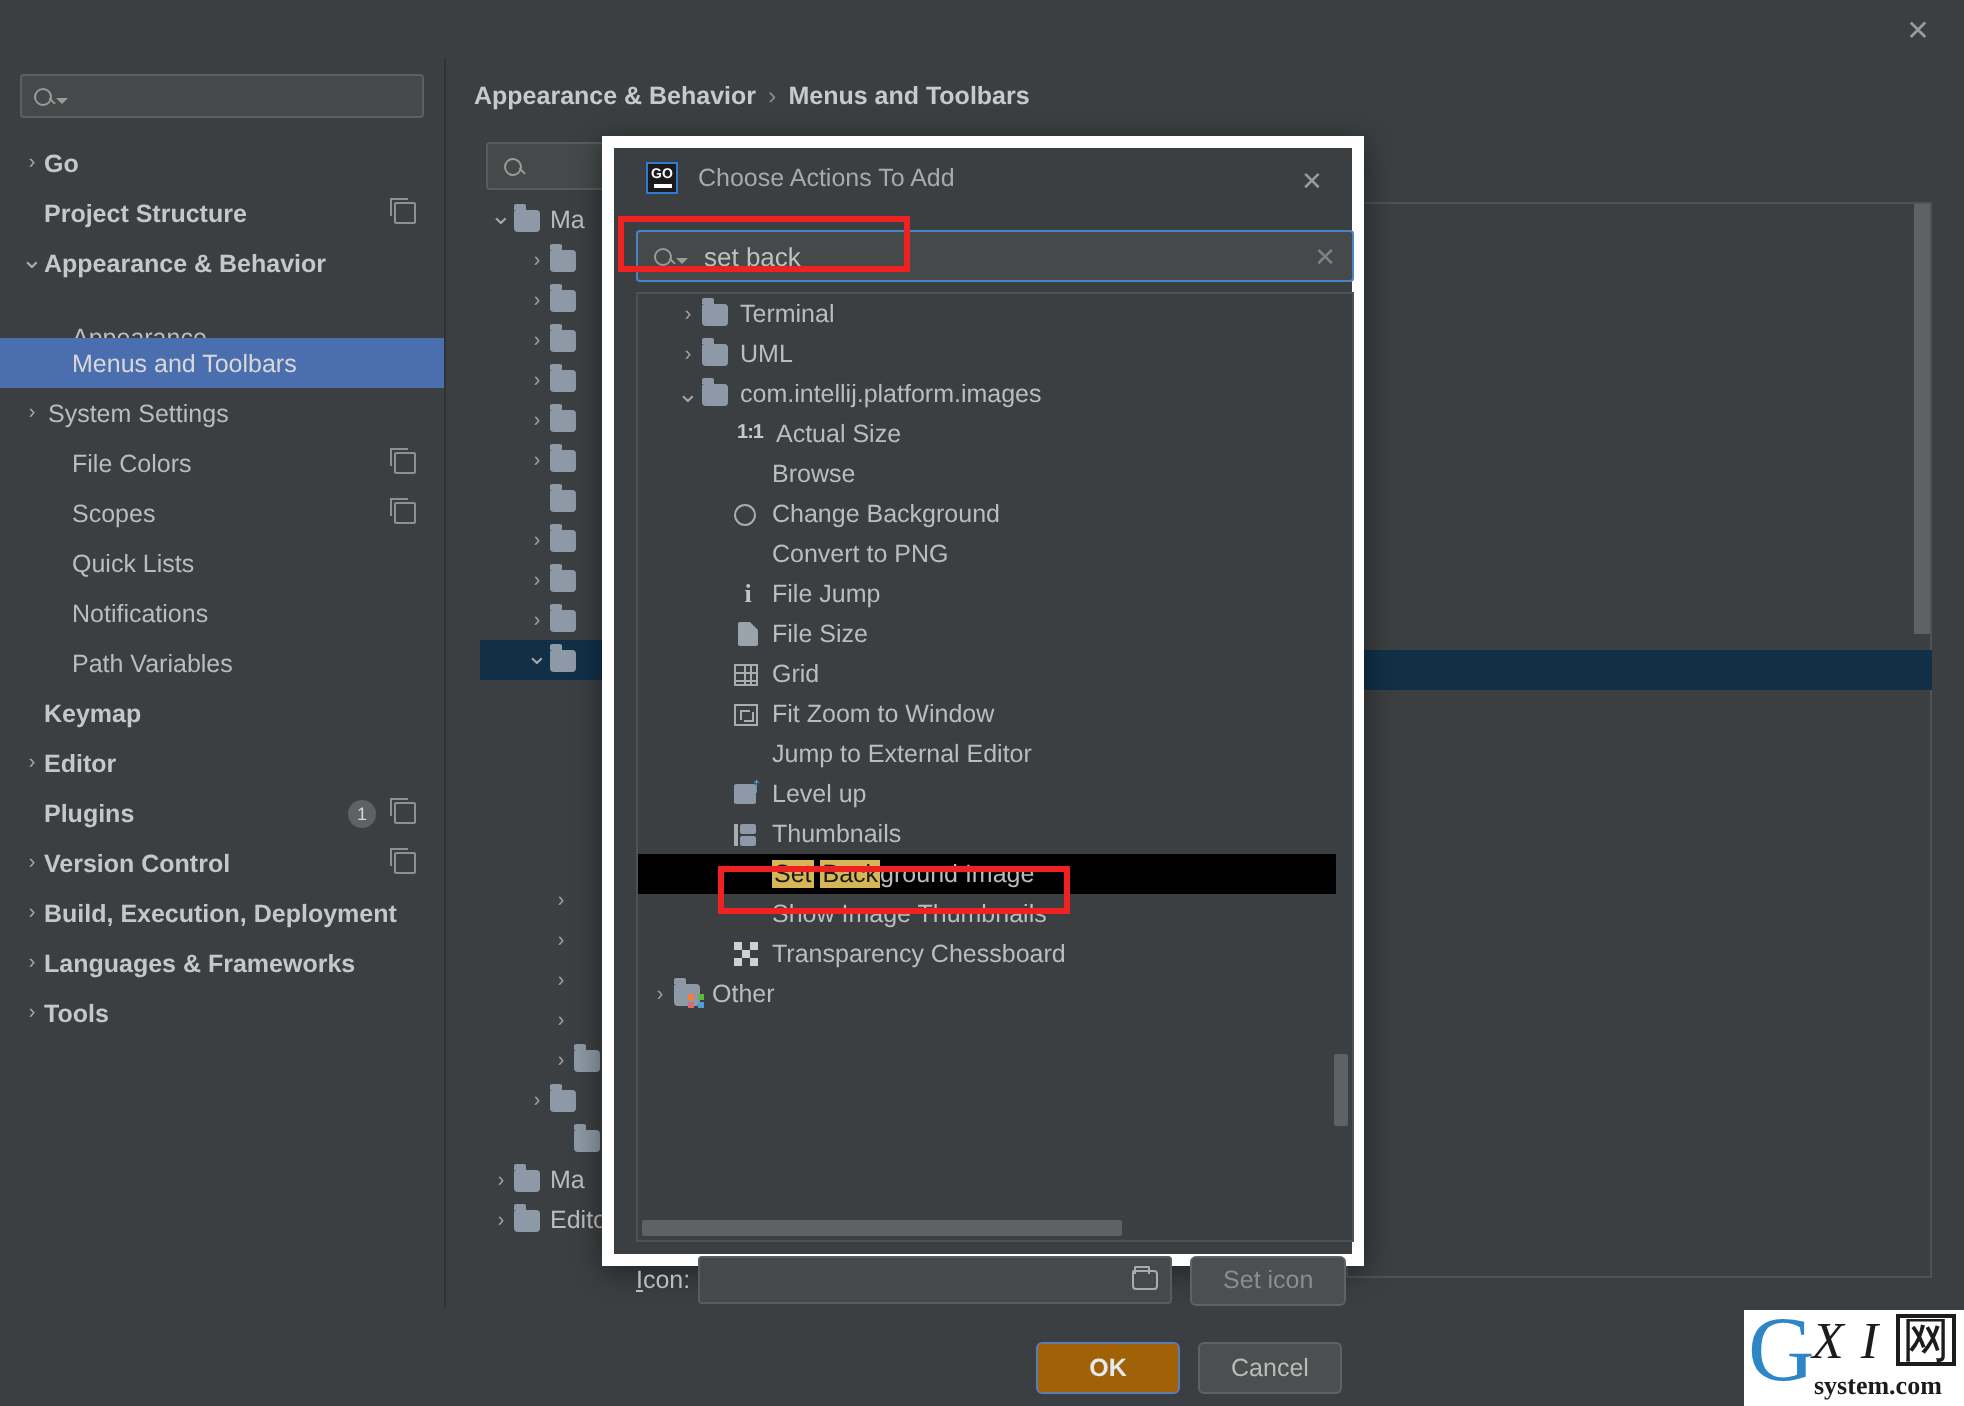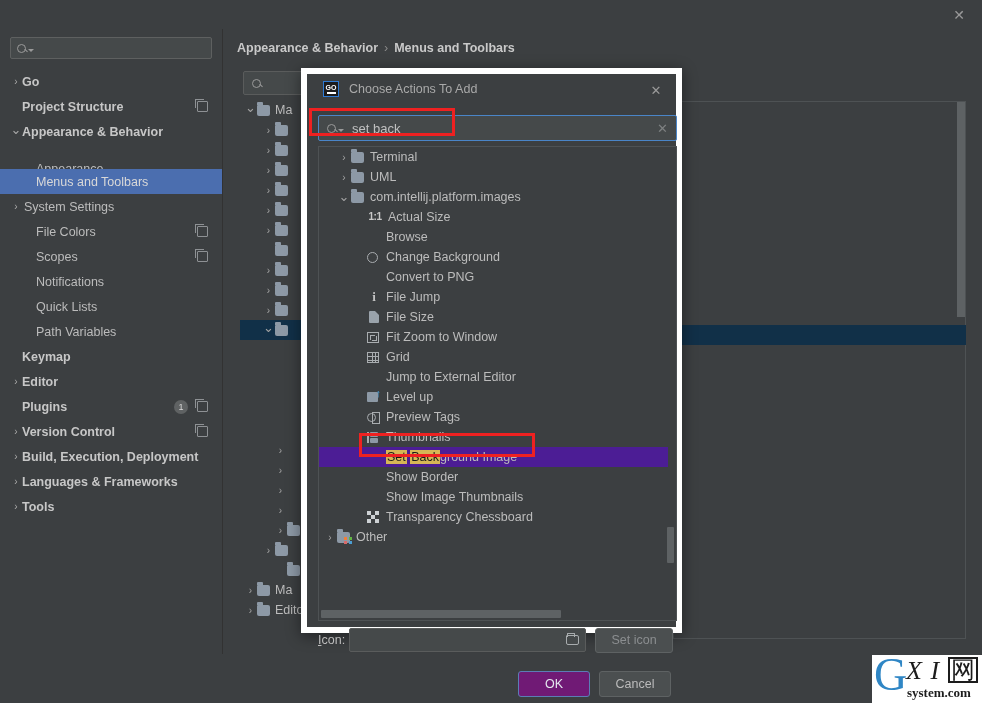--- a/index.html
+++ b/index.html
@@ -117,21 +117,21 @@
   .bg-right-sel { position: absolute; left: 674px; top: 325px; width: 292px; height: 20px; background: #113048; }
   .bg-right-scroll { position: absolute; left: 957px; top: 102px; width: 8px; height: 215px; background: #5e6264; }
 
   
   .bottom-bar { position: absolute; left: 0; top: 654px; width: 982px; height: 49px; background: #3c3f41; }
   .bottom-sep { position: absolute; left: 0; top: 654px; width: 982px; height: 1px; background: #323232; }
   .btn {
     height: 26px; border-radius: 3px; font-size: 12.5px;
     display: inline-flex; align-items: center; justify-content: center;
   }
-  .btn-primary { background: #701a75; border: 1px solid #5b7db5; color: #e4e8ef; font-weight: normal; }
+  .btn-primary { background: #a16207; border: 1px solid #5b7db5; color: #e4e8ef; font-weight: bold; }
   .btn-default { background: #4b4f50; border: 1px solid #5e6263; color: #bbbbbb; }
 
   
   .watermark {
     position: absolute; right: 0px; bottom: 0px; width: 110px; height: 48px;
     background: #ffffff; overflow: hidden;
   }
   .wm-g {
     position: absolute; left: 2px; top: -4px; font-family: "Liberation Serif", serif;
     font-size: 46px; color: #2f86c5; font-weight: normal; line-height: 48px;
@@ -171,21 +171,21 @@
   .dlg-search .clear { margin-left: auto; color: #7e8182; font-size: 13px; }
 
   .dlg-listbox {
     position: absolute; left: 11px; top: 72px; width: 359px; height: 475px;
     background: #3c3f41; border: 1px solid #4e5254; overflow: hidden;
   }
   .tree { position: absolute; left: 0; top: 0; width: 349px; }
   .t-row {
     height: 20px; display: flex; align-items: center; position: relative; white-space: nowrap;
   }
-  .t-row.sel { background: #4c1d95; }
+  .t-row.sel { background: #000000; }
   .t-arw {
     width: 14px; flex: none; text-align: center; color: #a3a3a3; font-size: 10px;
   }
   .t-fold {
     width: 13px; height: 11px; background: #8d99a6; border-radius: 1px 2px 2px 2px;
     position: relative; flex: none; margin-right: 6px;
   }
   .t-fold::before {
     content: ""; position: absolute; left: 0; top: -2.5px; width: 6px; height: 2.5px;
     background: #8d99a6; border-radius: 1px 1px 0 0;
@@ -354,25 +354,25 @@
           <span class="lbl" style="margin-left: 14px;">File Colors</span>
           <span class="copy-ic"></span>
         </div>
         <div class="sb-row">
           <span class="arrow"></span>
           <span class="lbl" style="margin-left: 14px;">Scopes</span>
           <span class="copy-ic"></span>
         </div>
         <div class="sb-row">
           <span class="arrow"></span>
+          <span class="lbl" style="margin-left: 14px;">Quick Lists</span>
+        </div>
+        <div class="sb-row">
+          <span class="arrow"></span>
           <span class="lbl" style="margin-left: 14px;">Notifications</span>
-        </div>
-        <div class="sb-row">
-          <span class="arrow"></span>
-          <span class="lbl" style="margin-left: 14px;">Quick Lists</span>
         </div>
         <div class="sb-row">
           <span class="arrow"></span>
           <span class="lbl" style="margin-left: 14px;">Path Variables</span>
         </div>
         <div class="sb-row bold">
           <span class="arrow"></span>
           <span class="lbl" style="margin-left: 0px;">Keymap</span>
         </div>
         <div class="sb-row bold">
@@ -632,66 +632,54 @@
           <div class="t-row">
             <span style="width: 48px; flex: 0 0 auto;"></span>
             <span class="ic">
               <span class="ic-file" style="display: block;"></span>
             </span>
             <span class="t-lbl">File Size</span>
           </div>
           <div class="t-row">
             <span style="width: 48px; flex: 0 0 auto;"></span>
             <span class="ic">
+              <span class="ic-grid" style="display: block;"></span>
+            </span>
+            <span class="t-lbl">Grid</span>
+          </div>
+          <div class="t-row">
+            <span style="width: 48px; flex: 0 0 auto;"></span>
+            <span class="ic">
               <span class="ic-fit" style="display: block;"></span>
             </span>
             <span class="t-lbl">Fit Zoom to Window</span>
-          </div>
-          <div class="t-row">
-            <span style="width: 48px; flex: 0 0 auto;"></span>
-            <span class="ic">
-              <span class="ic-grid" style="display: block;"></span>
-            </span>
-            <span class="t-lbl">Grid</span>
           </div>
           <div class="t-row">
             <span style="width: 48px; flex: 0 0 auto;"></span>
             <span class="ic"></span>
             <span class="t-lbl">Jump to External Editor</span>
           </div>
           <div class="t-row">
             <span style="width: 48px; flex: 0 0 auto;"></span>
             <span class="ic">
               <span class="ic-levelup" style="display: block;"></span>
             </span>
             <span class="t-lbl">Level up</span>
           </div>
           <div class="t-row">
             <span style="width: 48px; flex: 0 0 auto;"></span>
             <span class="ic">
-              <span class="ic-tags" style="display: block;"></span>
-            </span>
-            <span class="t-lbl">Preview Tags</span>
-          </div>
-          <div class="t-row">
-            <span style="width: 48px; flex: 0 0 auto;"></span>
-            <span class="ic">
               <span class="ic-rec" style="display: block;"></span>
             </span>
             <span class="t-lbl">Thumbnails</span>
           </div>
           <div class="t-row sel">
             <span style="width: 48px; flex: 0 0 auto;"></span>
             <span class="ic"></span>
             <span class="t-lbl"><span class="hl">Set</span> <span class="hl">Back</span><span>ground Image</span></span>
-          </div>
-          <div class="t-row">
-            <span style="width: 48px; flex: 0 0 auto;"></span>
-            <span class="ic"></span>
-            <span class="t-lbl">Show Border</span>
           </div>
           <div class="t-row">
             <span style="width: 48px; flex: 0 0 auto;"></span>
             <span class="ic"></span>
             <span class="t-lbl">Show Image Thumbnails</span>
           </div>
           <div class="t-row">
             <span style="width: 48px; flex: 0 0 auto;"></span>
             <span class="ic">
               <span class="ic-chess" style="display: block;"></span>

